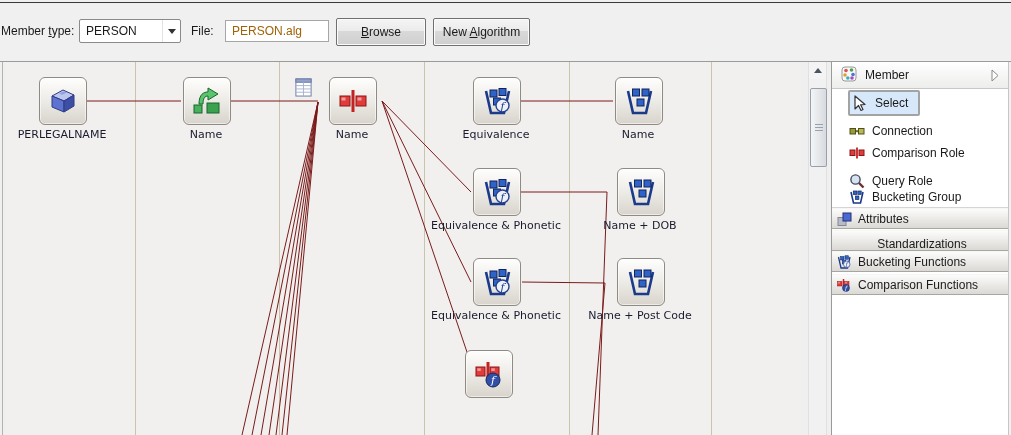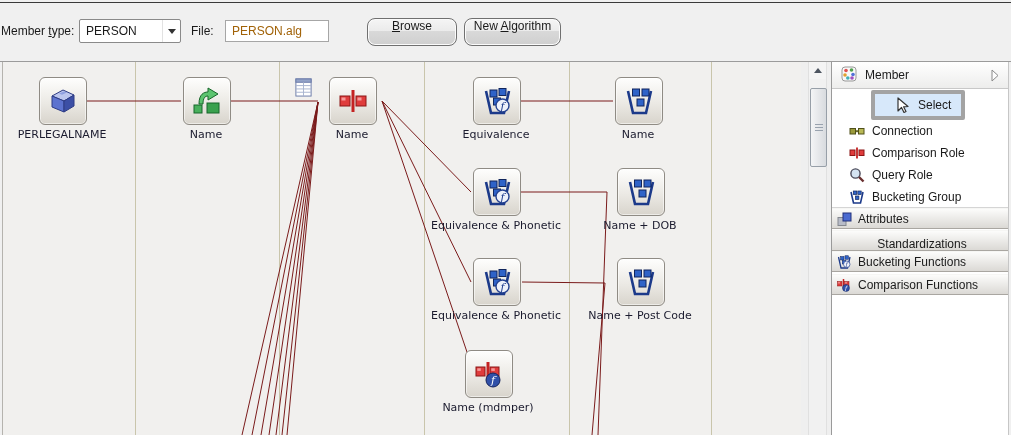--- a/index.html
+++ b/index.html
@@ -10,24 +10,24 @@
   .toolbar{position:absolute;left:0;top:3px;width:1011px;height:57px;background:#f0f0f0;}
   .tb-label{position:absolute;top:21px;white-space:nowrap;}
   .u{text-decoration:underline;}
   .combo{position:absolute;left:79px;top:16px;width:100px;height:22px;background:#fff;
          border:1px solid #8a8a8a;border-radius:2px;display:flex;align-items:center;}
   .combo .val{flex:1;padding-left:6px;}
   .combo .arrowzone{width:17px;height:100%;display:flex;align-items:center;justify-content:center;border-left:1px solid #e2e2e2;}
   .tri-down{width:0;height:0;border-left:4px solid transparent;border-right:4px solid transparent;border-top:5px solid #333;}
   .txtfield{position:absolute;left:225px;top:17px;width:96px;height:20px;border:1px solid #a6a6a6;
             background:#fff;font:12px "Liberation Sans",sans-serif;padding:0 0 0 6px;color:#a16207;}
-  .btn{position:absolute;top:15px;height:26px;border:1px solid #707070;border-radius:8px;
+  .btn{position:absolute;top:15px;height:26px;border:1px solid #707070;border-radius:2px;
        background:linear-gradient(#f5f5f5,#ebebeb 45%,#d9d9d9 46%,#cfcfcf);
-       display:flex;justify-content:center;font:12px "Liberation Sans",sans-serif;
-       box-shadow:inset 0 0 0 1px #fbfbfb;margin-left:31px;}
+       display:flex;align-items:center;justify-content:center;font:12px "Liberation Sans",sans-serif;
+       box-shadow:inset 0 0 0 1px #fbfbfb;}
   
   .hairline{position:absolute;left:0;top:61px;width:1011px;height:1px;background:#9b9b9b;}
   .canvas{position:absolute;left:2px;top:62px;width:799px;height:373px;background:#f1f0ee;
           border-left:1px solid #b5b3ae;overflow:hidden;}
   .lane{position:absolute;top:0;width:1px;height:373px;background:#c9c5ab;}
   .edges{position:absolute;left:0;top:0;}
   .node{position:absolute;width:46px;height:46px;border:1px solid #8f8b84;border-radius:6px;
         background:linear-gradient(#fefefd,#ebe9e4 55%,#d8d4cc);
         box-shadow:inset 0 1px 0 #ffffff,inset 0 0 0 1px rgba(255,255,255,.55);
         display:flex;align-items:center;justify-content:center;}
@@ -48,21 +48,21 @@
   
   .palette{position:absolute;left:831px;top:62px;width:176px;height:373px;background:#fff;
            border-left:1px solid #9a9a9a;border-right:1px solid #c6c6c6;}
   .pal-header{position:absolute;left:0;top:0;width:176px;height:26px;
               background:linear-gradient(#ffffff,#ededec);border-bottom:1px solid #c8c8c8;
               display:flex;align-items:center;}
   .pal-header .ttl{margin-left:8px;font-weight:bold;font-weight:normal;}
   .pal-header svg{margin-left:9px;}
   .pal-collapse{position:absolute;right:8px;top:7px;cursor:pointer;}
   .ptool{position:absolute;left:17px;height:22px;display:flex;align-items:center;gap:7px;white-space:nowrap;}
-  .ptool.selected{background:#d7e8fa;border:4px solid #a3a3a3;border-radius:2px;left:16px;padding:0 10px 0 20px;margin-left:23px;}
+  .ptool.selected{background:#d7e8fa;border:2px solid #a3a3a3;border-radius:2px;left:16px;padding:0 10px 0 2px;}
   .drawer{position:absolute;left:0;width:176px;height:21px;background:linear-gradient(#fcfcfb,#dbd9d5);
           border-top:1px solid #f6f6f4;border-bottom:1px solid #a9a6a1;
           display:flex;align-items:center;gap:6px;padding-left:4px;box-sizing:border-box;}
   .pal-sep{position:absolute;left:0;top:145px;width:176px;height:1px;background:#d5d5d5;}
 </style>
 </head>
 <body>
 
 <div id="root">
   <div class="topline"></div>
@@ -227,21 +227,20 @@
         <svg xmlns="http://www.w3.org/2000/svg" width="32" height="32" viewBox="0 0 32 32">
           <rect x="3" y="9" width="9" height="9" fill="#df3c3c" stroke="#8c1616"></rect>
           <rect x="4.3" y="10.3" width="3.5" height="2.6" fill="#f59a9a"></rect>
           <rect x="17" y="9" width="9" height="9" fill="#df3c3c" stroke="#8c1616"></rect>
           <rect x="18.3" y="10.3" width="3.5" height="2.6" fill="#f59a9a"></rect>
           <rect x="13.5" y="4" width="3" height="19" fill="#c42222"></rect>
           <circle cx="20" cy="22" r="7" fill="#3050a8" stroke="#16245c"></circle>
           <text x="20" y="26" font-size="11" font-style="italic" font-family="DejaVu Serif,serif" fill="#ffffff" text-anchor="middle">f</text>
         </svg>
       </div>
-      <div class="node-label" style="left: 405px; top: 339px;">Name (mdmper)</div>
     </div>
 
   <div class="scrollzone">
     <div class="vscroll">
       <div class="scroll-btn">
           <span class="tri-up"></span>
         </div>
       <div class="thumb">
           <span class="grip"></span>
         </div>
@@ -284,21 +283,21 @@
           <span>Connection</span>
         </div>
         <div class="ptool" style="top: 80px;">
           <svg xmlns="http://www.w3.org/2000/svg" width="16" height="16" viewBox="0 0 16 16">
             <rect x="1" y="5" width="5" height="5.5" fill="#df3c3c" stroke="#8c1616"></rect>
             <rect x="10" y="5" width="5" height="5.5" fill="#df3c3c" stroke="#8c1616"></rect>
             <rect x="7.1" y="2.5" width="1.8" height="11" fill="#c42222"></rect>
           </svg>
           <span>Comparison Role</span>
         </div>
-        <div class="ptool" style="top: 102px;">
+        <div class="ptool" style="top: 108px;">
           <svg xmlns="http://www.w3.org/2000/svg" width="16" height="16" viewBox="0 0 16 16">
             <circle cx="6.5" cy="6.5" r="4.6" fill="#d5e4f2" stroke="#4a4a5a" stroke-width="1.4"></circle>
             <line x1="10" y1="10" x2="14.5" y2="14.5" stroke="#6a3030" stroke-width="2.4"></line>
           </svg>
           <span>Query Role</span>
         </div>
         <div class="ptool" style="top: 124px;">
           <svg xmlns="http://www.w3.org/2000/svg" width="16" height="16" viewBox="0 0 16 16">
             <path d="M2,3 L4.5,14 L11.5,14 L14,3" fill="none" stroke="#1c3a8a" stroke-width="1.6"></path>
             <g fill="#2f63c8" stroke="#10255c" stroke-width=".7">

